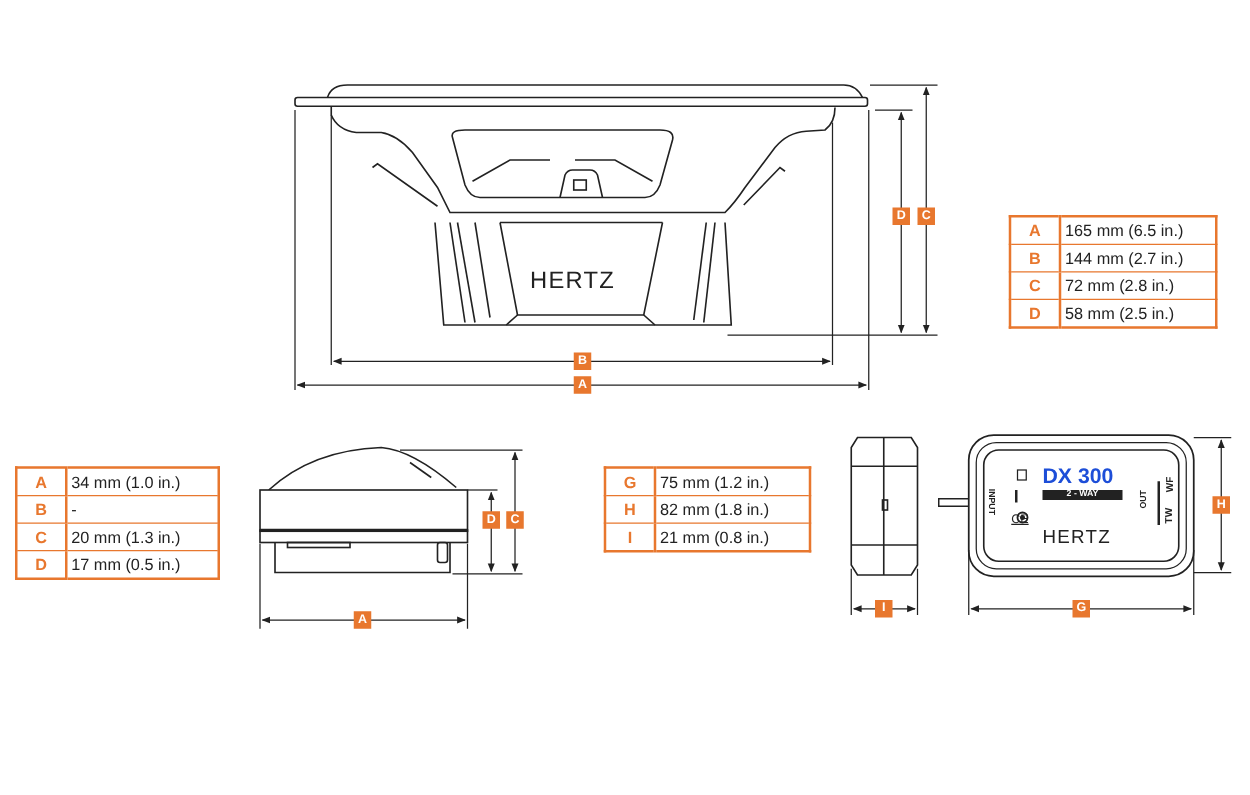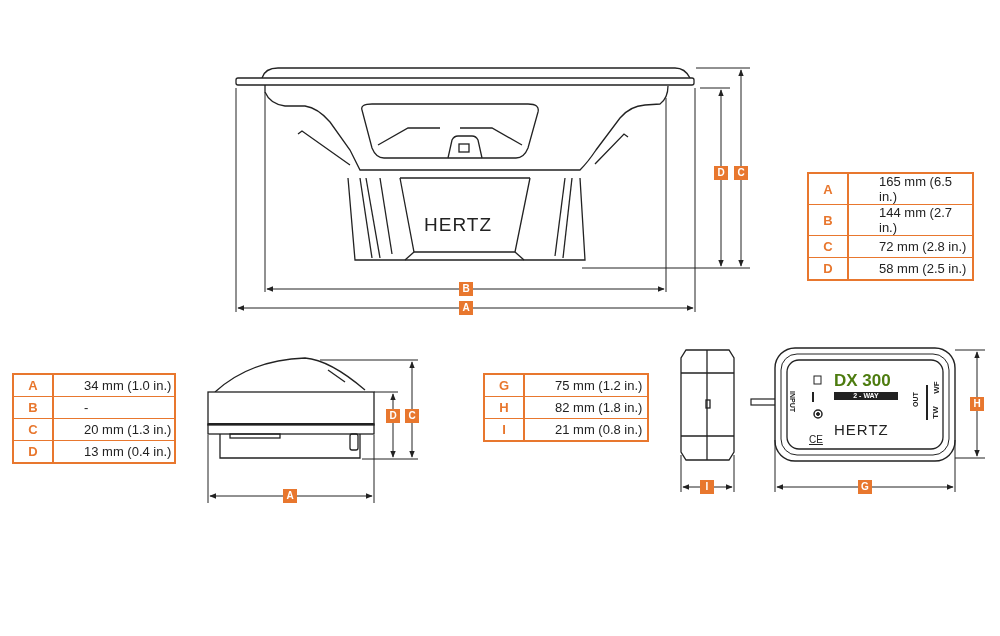--- a/index.html
+++ b/index.html
@@ -14,21 +14,21 @@
   }
   .spec-table td {
     border-top: 1px solid #e8772e; height: 21px; padding: 0;
     font: 13px "Liberation Sans", sans-serif; color: #222;
   }
   .spec-table tr:first-child td { border-top: none; }
   .spec-table td.letter {
     width: 38px; text-align: center; color: #e8772e; font-weight: bold;
     border-right: 2px solid #e8772e;
   }
-  .spec-table td.value { padding-left: 30px; }
+  .spec-table td.value { padding-left: 3px; }
 </style>
 </head>
 <body>
 
 <svg class="drawing" width="1000" height="636" viewBox="0 0 1000 636" xmlns="http://www.w3.org/2000/svg">
   <defs>
     <marker id="arr" viewBox="0 0 10 10" refX="9" refY="5" markerWidth="7" markerHeight="7" orient="auto-start-reverse">
       <path d="M0,1 L10,5 L0,9 z" fill="#222"></path>
     </marker>
   </defs>
@@ -124,24 +124,24 @@
     <line x1="955" y1="458" x2="985" y2="458" stroke-width="1"></line>
     <line x1="977" y1="352" x2="977" y2="456" stroke-width="1" marker-start="url(#arr)" marker-end="url(#arr)"></line>
     <line x1="775" y1="440" x2="775" y2="492" stroke-width="1"></line>
     <line x1="955" y1="440" x2="955" y2="492" stroke-width="1"></line>
     <line x1="777" y1="487" x2="953" y2="487" stroke-width="1" marker-start="url(#arr)" marker-end="url(#arr)"></line>
   </g>
 </svg>
 
 <div style="position:absolute;left:424px;top:214px;font:19px 'Liberation Sans',sans-serif;letter-spacing:1px;color:#222;">HERTZ</div>
 
-<div style="position:absolute;left:834px;top:371px;font:bold 17px 'Liberation Sans',sans-serif;color:#4d7c0f;">DX 300</div>
+<div style="position:absolute;left:834px;top:371px;font:bold 17px 'Liberation Sans',sans-serif;color:#1d4ed8;">DX 300</div>
 <div style="position:absolute;left:834px;top:392px;width:64px;height:8px;font:bold 7px/8px 'Liberation Sans',sans-serif;color:#fff;text-align:center;">2 - WAY</div>
 <div style="position:absolute;left:834px;top:421px;font:15px 'Liberation Sans',sans-serif;letter-spacing:1px;color:#222;">HERTZ</div>
-<div style="position:absolute;left:809px;top:434px;font:10px 'Liberation Sans',sans-serif;color:#222;text-decoration:underline;">CE</div>
+<div style="position:absolute;left:809px;top:410px;font:10px 'Liberation Sans',sans-serif;color:#222;text-decoration:underline;">CE</div>
 <div style="position:absolute;left:782px;top:398px;font:bold 7px 'Liberation Sans',sans-serif;color:#222;transform:rotate(90deg);transform-origin:center;">INPUT</div>
 <div style="position:absolute;left:908px;top:396px;font:bold 7px 'Liberation Sans',sans-serif;color:#222;transform:rotate(-90deg);">OUT</div>
 <div style="position:absolute;left:929px;top:408px;font:bold 8px 'Liberation Sans',sans-serif;color:#222;transform:rotate(-90deg);">TW</div>
 <div style="position:absolute;left:930px;top:383px;font:bold 8px 'Liberation Sans',sans-serif;color:#222;transform:rotate(-90deg);">WF</div>
 
 <div class="tag" style="left:459px;top:282px;">B</div>
 <div class="tag" style="left:459px;top:301px;">A</div>
 <div class="tag" style="left:714px;top:166px;">D</div>
 <div class="tag" style="left:734px;top:166px;">C</div>
 
@@ -183,21 +183,21 @@
   <tr>
     <td class="letter">B</td>
     <td class="value">-</td>
   </tr>
   <tr>
     <td class="letter">C</td>
     <td class="value">20 mm (1.3 in.)</td>
   </tr>
   <tr>
     <td class="letter">D</td>
-    <td class="value">13 mm (0.4 in.)</td>
+    <td class="value">17 mm (0.5 in.)</td>
   </tr>
 </tbody>
   </table>
 
 <table class="spec-table" style="left:483px;top:373px;width:166px;">
   <tbody>
       <tr>
     <td class="letter">G</td>
     <td class="value">75 mm (1.2 in.)</td>
   </tr>

